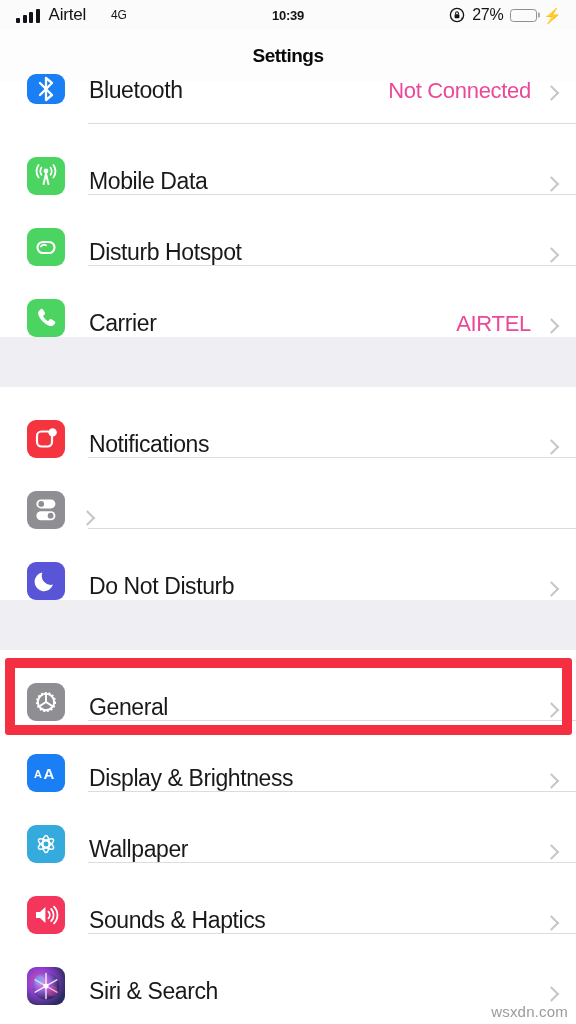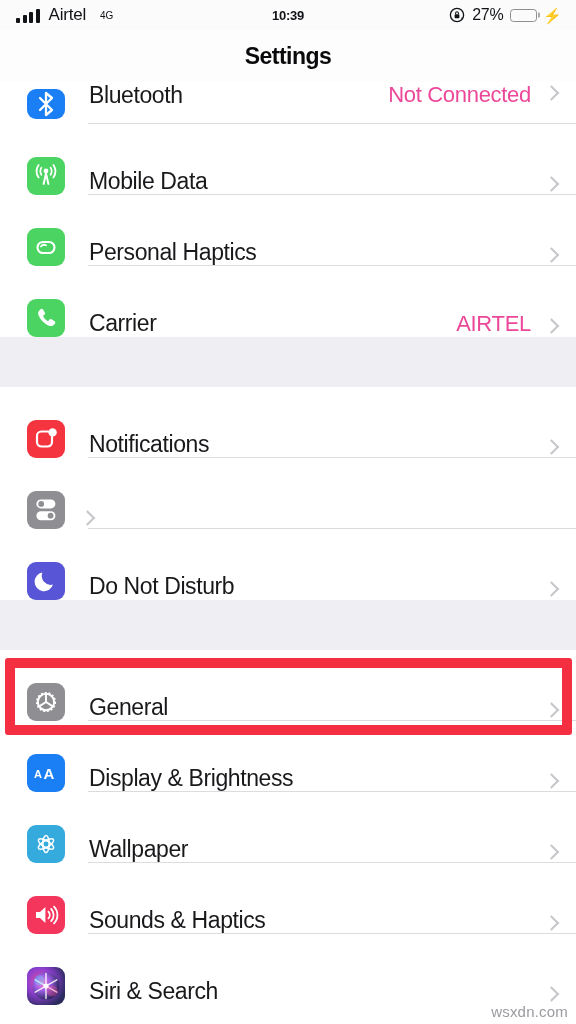--- a/index.html
+++ b/index.html
@@ -54,24 +54,24 @@
   .signal-bars i:nth-child(2) { height: 8px; }
   .signal-bars i:nth-child(3) { height: 11px; }
   .signal-bars i:nth-child(4) { height: 14px; }
 
   .carrier-name {
     font-size: 17px;
     color: #111317;
     letter-spacing: -0.2px;
   }
   .network-type {
-    font-size: 10px;
+    font-size: 12px;
     color: #111317;
     letter-spacing: -0.2px;
-    margin-left: 5px;
+    margin-left: 16px;
   }
 
   .sb-center {
     position: absolute;
     left: 0; right: 0;
     text-align: center;
     font-size: 13px;
     font-weight: bold;
     color: #111317;
     letter-spacing: -0.2px;
@@ -128,21 +128,21 @@
   
   .nav-bar {
     height: 52px;
     background: #fdfdfd;
     display: flex;
     align-items: center;
     justify-content: center;
     box-sizing: border-box;
   }
   .nav-title {
-    font-size: 23px;
+    font-size: 19px;
     font-weight: bold;
     color: #0a0a0c;
     letter-spacing: -0.5px;
   }
 
   
   .list-scroll {
     position: relative;
     background: #efeff4;
   }
@@ -158,22 +158,22 @@
     position: relative;
     height: 71px;
     display: flex;
     align-items: flex-end;
     padding: 0 18px 0 27px;
     box-sizing: border-box;
     background: #ffffff;
   }
   .row.clipped {
     height: 42px;
-    align-items: flex-start;
-    padding-bottom: 5px;
+    align-items: flex-end;
+    padding-bottom: 20px;
   }
   .row .sep {
     position: absolute;
     left: 88px;
     right: 0;
     bottom: 0;
     height: 1px;
     background: #dcdcdf;
   }
 
@@ -341,21 +341,21 @@
           <div class="chevron"></div>
           <div class="sep"></div>
         </div>
         <div class="row">
           <div class="icon-box ic-hotspot">
             <svg width="26" height="24" viewBox="0 0 26 24">
               <path d="M10 7 a5.5 5.5 0 1 0 0 11 h6 a5.5 5.5 0 1 0 0 -11 z" fill="none" stroke="#fff" stroke-width="2.1"></path>
               <path d="M8 11.5 a4 4 0 0 1 5 -1.2" fill="none" stroke="#fff" stroke-width="1.8" stroke-linecap="round"></path>
             </svg>
           </div>
-          <div class="row-label">Personal Haptics</div>
+          <div class="row-label">Disturb Hotspot</div>
           <div class="chevron"></div>
           <div class="sep"></div>
         </div>
         <div class="row last">
           <div class="icon-box ic-carrier">
             <svg width="24" height="24" viewBox="0 0 24 24">
               <path d="M6.2 3.4 c1.1 -1 2.4 -.6 3 .4 l1.6 2.7 c.5 .9 .3 1.7 -.4 2.3 l-1 .8 c-.3 .3 -.3 .6 -.1 1 .8 1.6 2.5 3.4 4.2 4.3 .4 .2 .8 .1 1 -.2 l.8 -1 c.6 -.7 1.4 -.9 2.3 -.4 l2.7 1.6 c1 .6 1.4 1.9 .4 3 -1 1.2 -2.4 2.3 -4 2.2 -4.6 -.3 -12.3 -8 -12.6 -12.6 -.1 -1.6 1 -3 2.1 -4.1 z" fill="#fff"></path>
             </svg>
           </div>
           <div class="row-label">Carrier</div>

